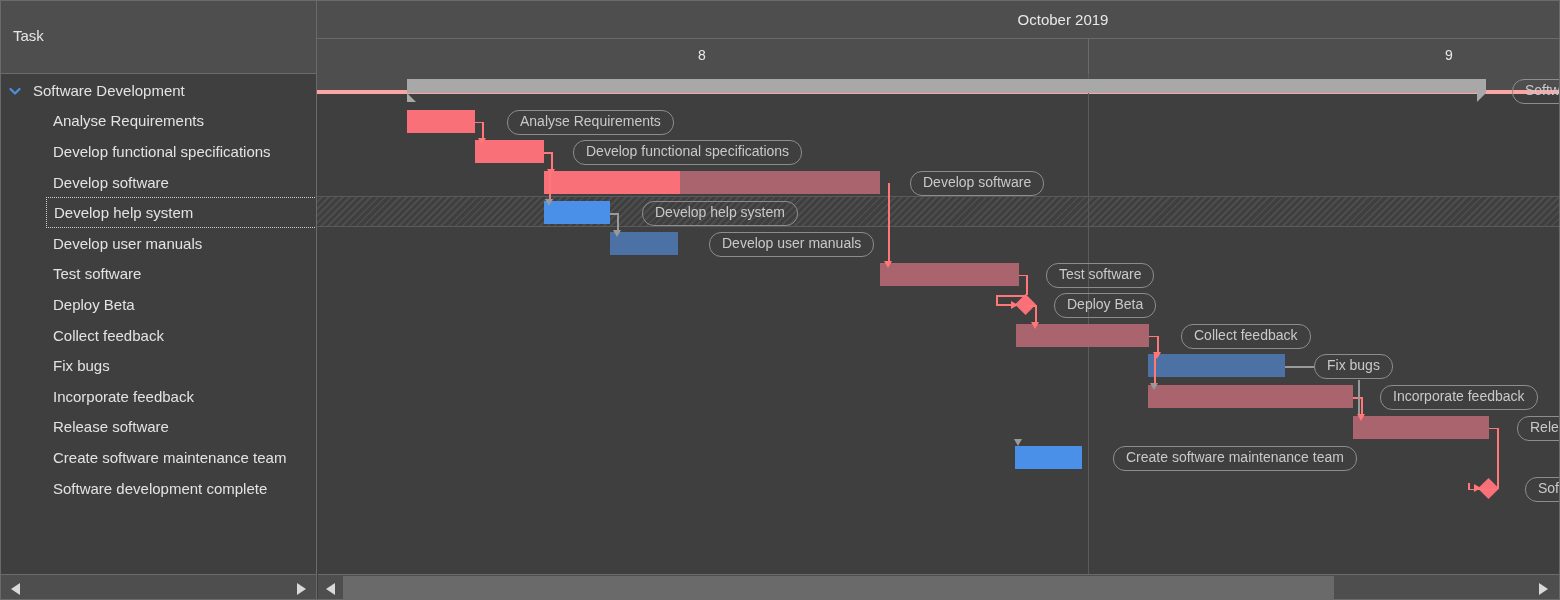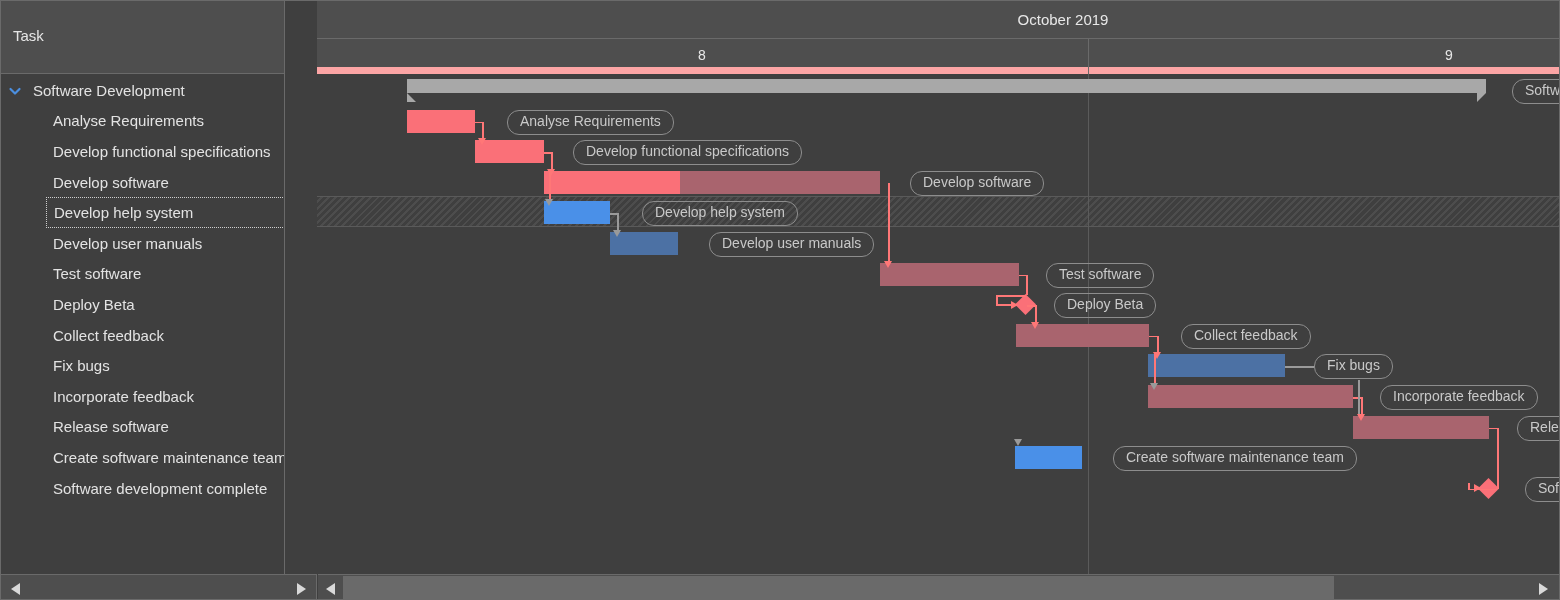--- a/index.html
+++ b/index.html
@@ -14,21 +14,21 @@
     width: 1560px; height: 600px;
     background: #3f3f3f;
     border: 1px solid #6a6a6a;
     box-sizing: border-box;
     overflow: hidden;
   }
 
   
   #left-panel {
     position: absolute; left: 0; top: 0;
-    width: 284px; height: 573px;
+    width: 316px; height: 573px;
     background: #3f3f3f;
     box-sizing: border-box;
     border-right: 1px solid #6a6a6a;
     overflow: hidden;
   }
   #left-header {
     position: absolute; left: 0; top: 0;
     width: 315px; height: 73px;
     background: #4e4e4e;
     border-bottom: 1px solid #6a6a6a;
@@ -63,23 +63,23 @@
 
   
   #right-panel {
     position: absolute; left: 316px; top: 0;
     width: 1243px; height: 573px;
     background: #3f3f3f;
     overflow: hidden;
   }
   #chart-header {
     position: absolute; left: 0; top: 0;
-    width: 1243px; height: 73px;
+    width: 1243px; height: 93px;
     background: #4e4e4e;
-    border-bottom: 7px solid #fca5a5;
+    border-bottom: 4px solid #fca5a5;
     box-sizing: border-box;
   }
   #month-band {
     position: absolute; left: 0; top: 0;
     width: 1243px; height: 38px;
     border-bottom: 1px solid #6a6a6a;
     box-sizing: border-box;
   }
   #month-label {
     position: absolute; top: 10px;

